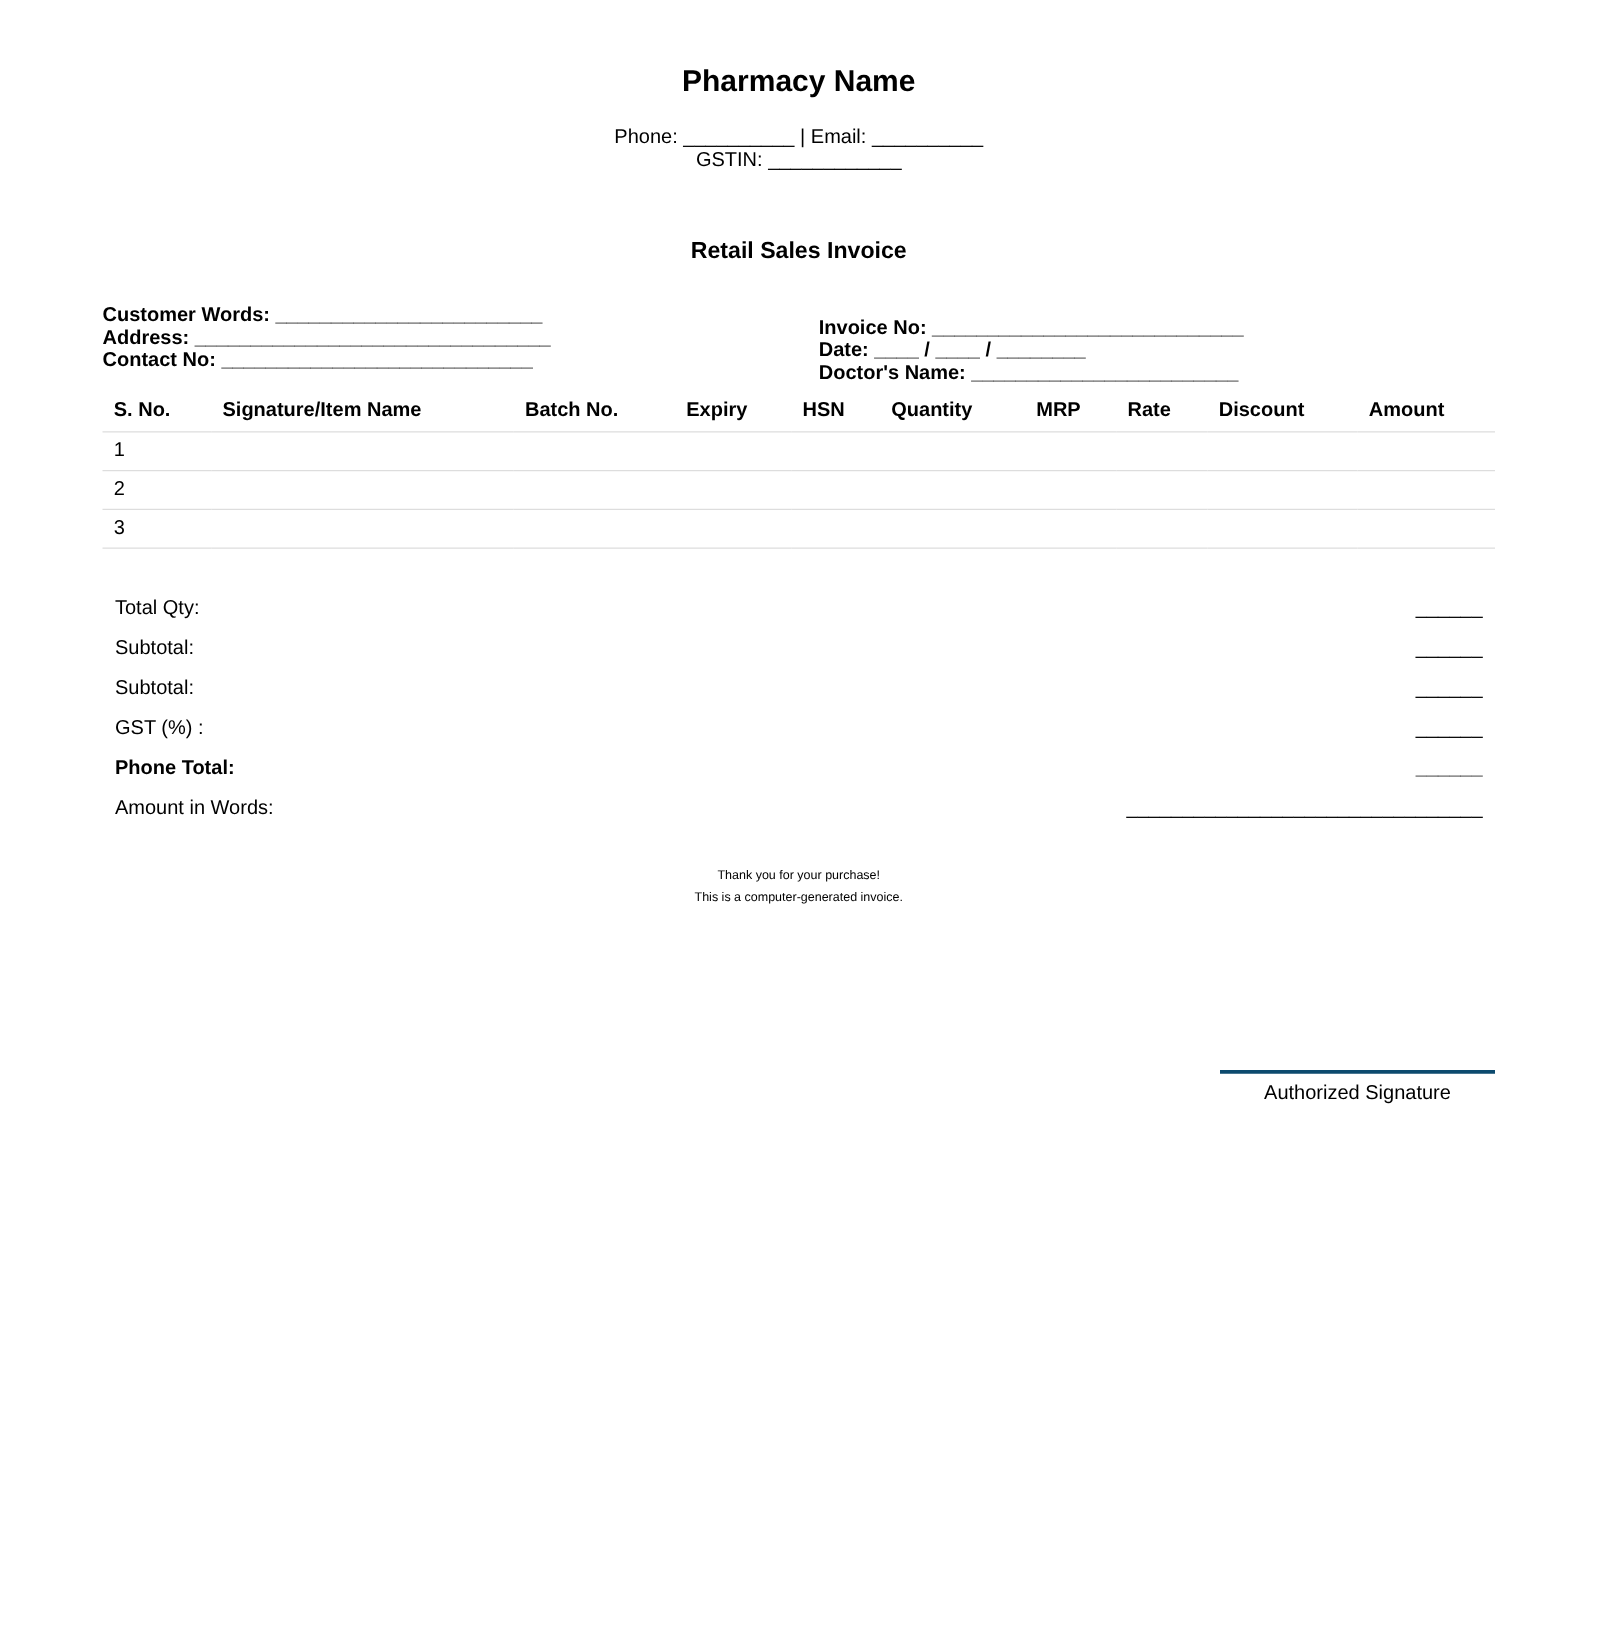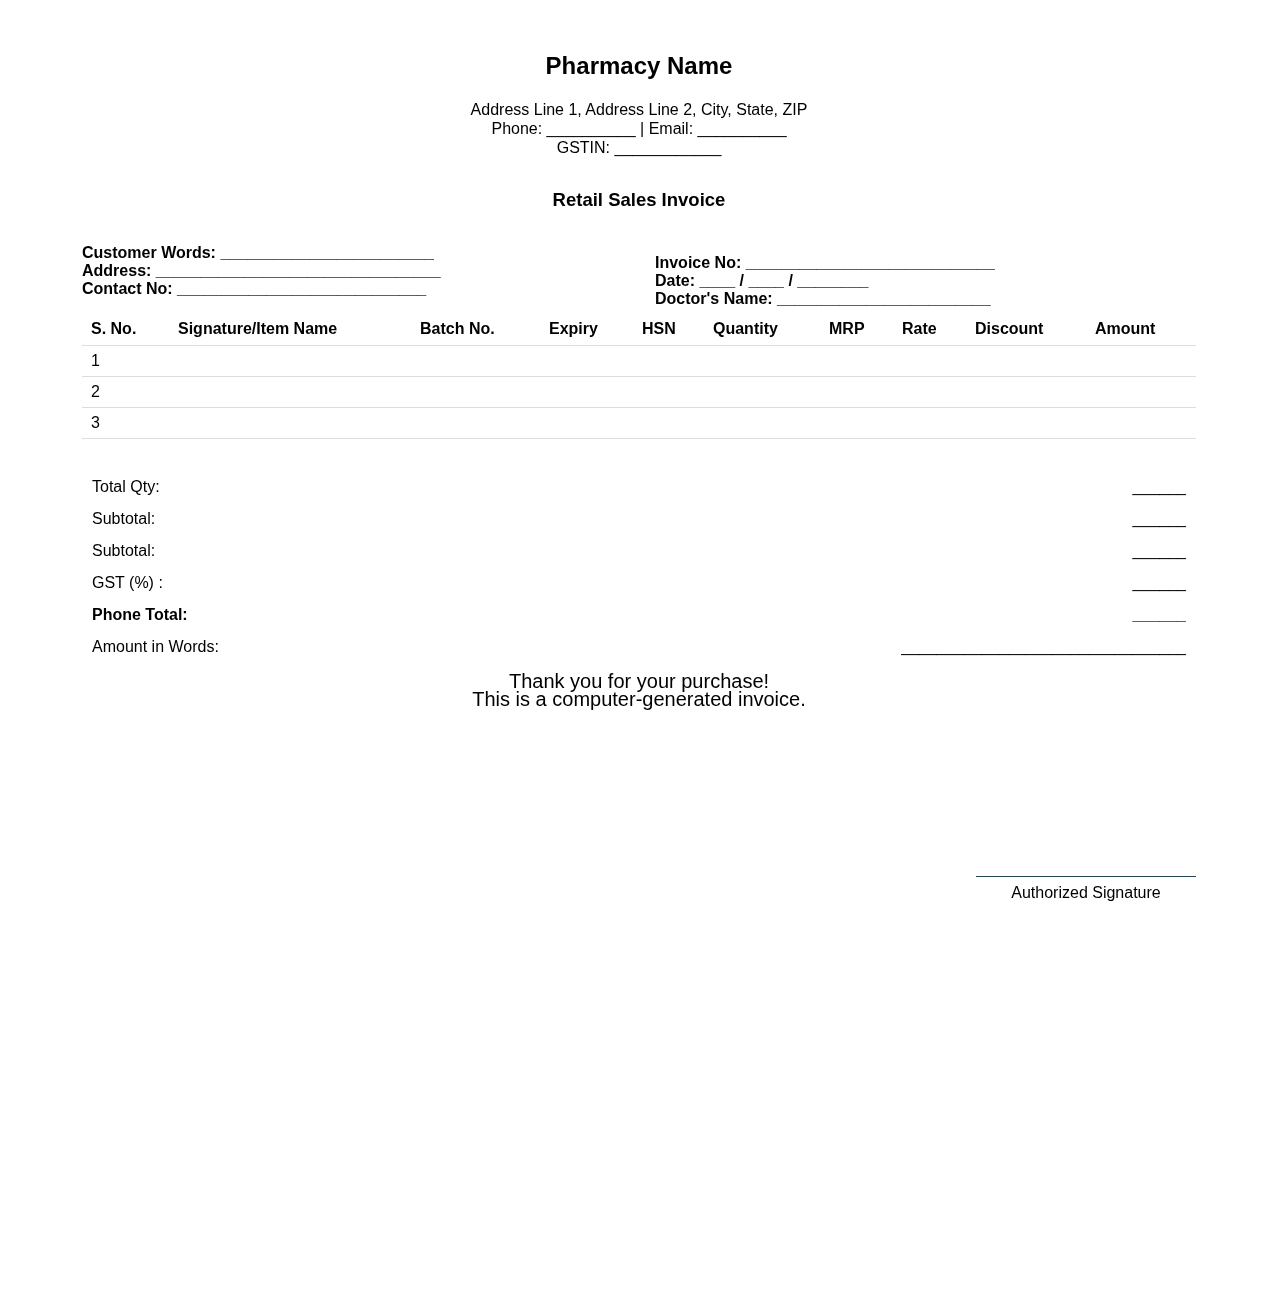--- a/index.html
+++ b/index.html
@@ -18,32 +18,31 @@
     .info.right { left: 573px; margin-top: 10px; }
     .info div { white-space: pre; }
     table.items { position: absolute; top: 314px; left: 0; width: 1114px; border-collapse: collapse; }
     table.items th { text-align: left; font-weight: bold; font-size: 16px; padding: 6px 9px 7px 9px; height: 18px; line-height: 18px; border-bottom: 1px solid #dddddd; white-space: nowrap; }
     table.items td { font-size: 16px; padding: 6px 9px; height: 18px; line-height: 18px; border-bottom: 1px solid #dddddd; }
     .totals { position: absolute; top: 477px; left: 10px; width: 1094px; }
     .trow { position: relative; height: 32px; line-height: 20px; text-align: center; }
     .trow .lbl { position: absolute; left: 0; top: 0; }
     .trow .val { position: absolute; right: 0; top: 0; white-space: pre; }
     .trow.bold .lbl, .trow.bold .val { font-weight: bold; }
-    .footer { position: absolute; top: 672px; left: 0; width: 100%; font-size: 20px; line-height: 18px; }
-    .sig { position: absolute; top: 856px; right: 0; width: 220px; border-top: 1px solid #0c4a6e; text-align: center; padding-top: 6px; font-size: 16px; line-height: 20px; margin-top: 20px; }
+    .footer { position: absolute; top: 692px; left: 0; width: 100%; font-size: 10px; line-height: 18px; }
+    .sig { position: absolute; top: 856px; right: 0; width: 220px; border-top: 3px solid #0c4a6e; text-align: center; padding-top: 6px; font-size: 16px; line-height: 20px; }
   </style>
 </head>
 <body>
 
 <div class="page">
 
   <div class="title center">Pharmacy Name</div>
 
   <div class="addr center">
-    <div>Address Line 1, Address Line 2, City, State, ZIP</div>
     <div>Phone: __________ | Email: __________</div>
     <div>GSTIN: ____________</div>
   </div>
 
   <div class="subtitle center">Retail Sales Invoice</div>
 
   <div class="info left">
     <div>Customer Words: ________________________</div>
     <div>Address: ________________________________</div>
     <div>Contact No: ____________________________</div>

